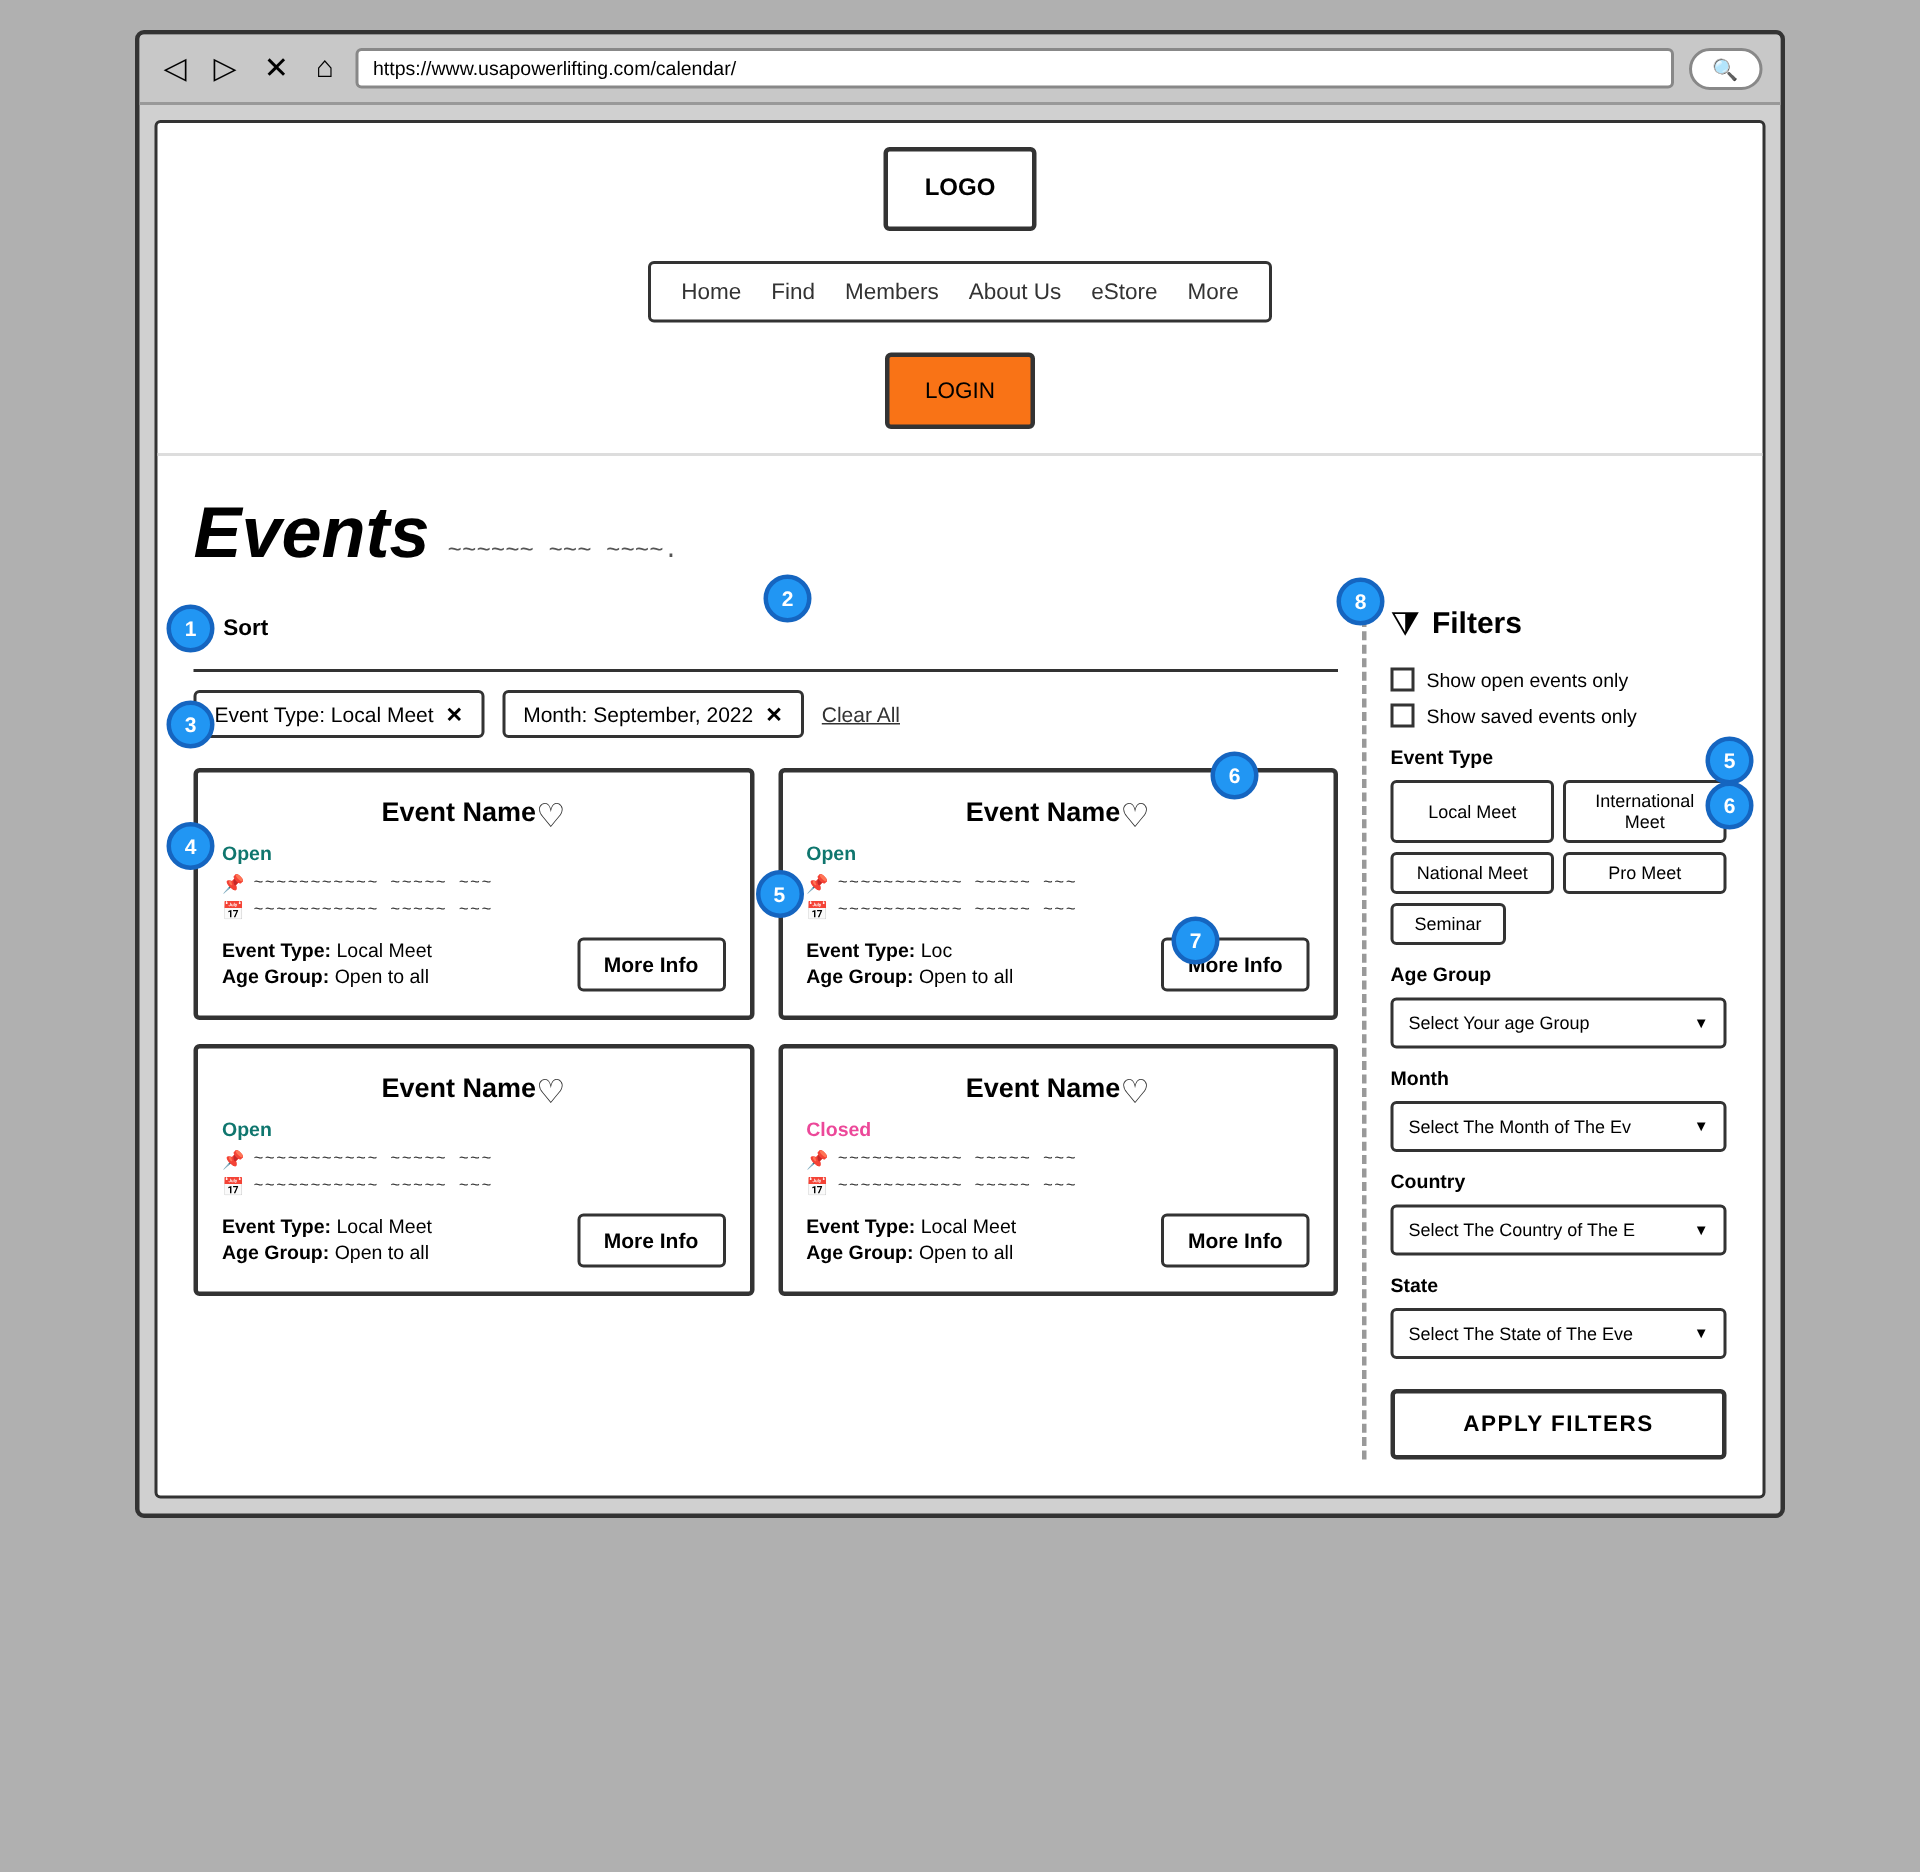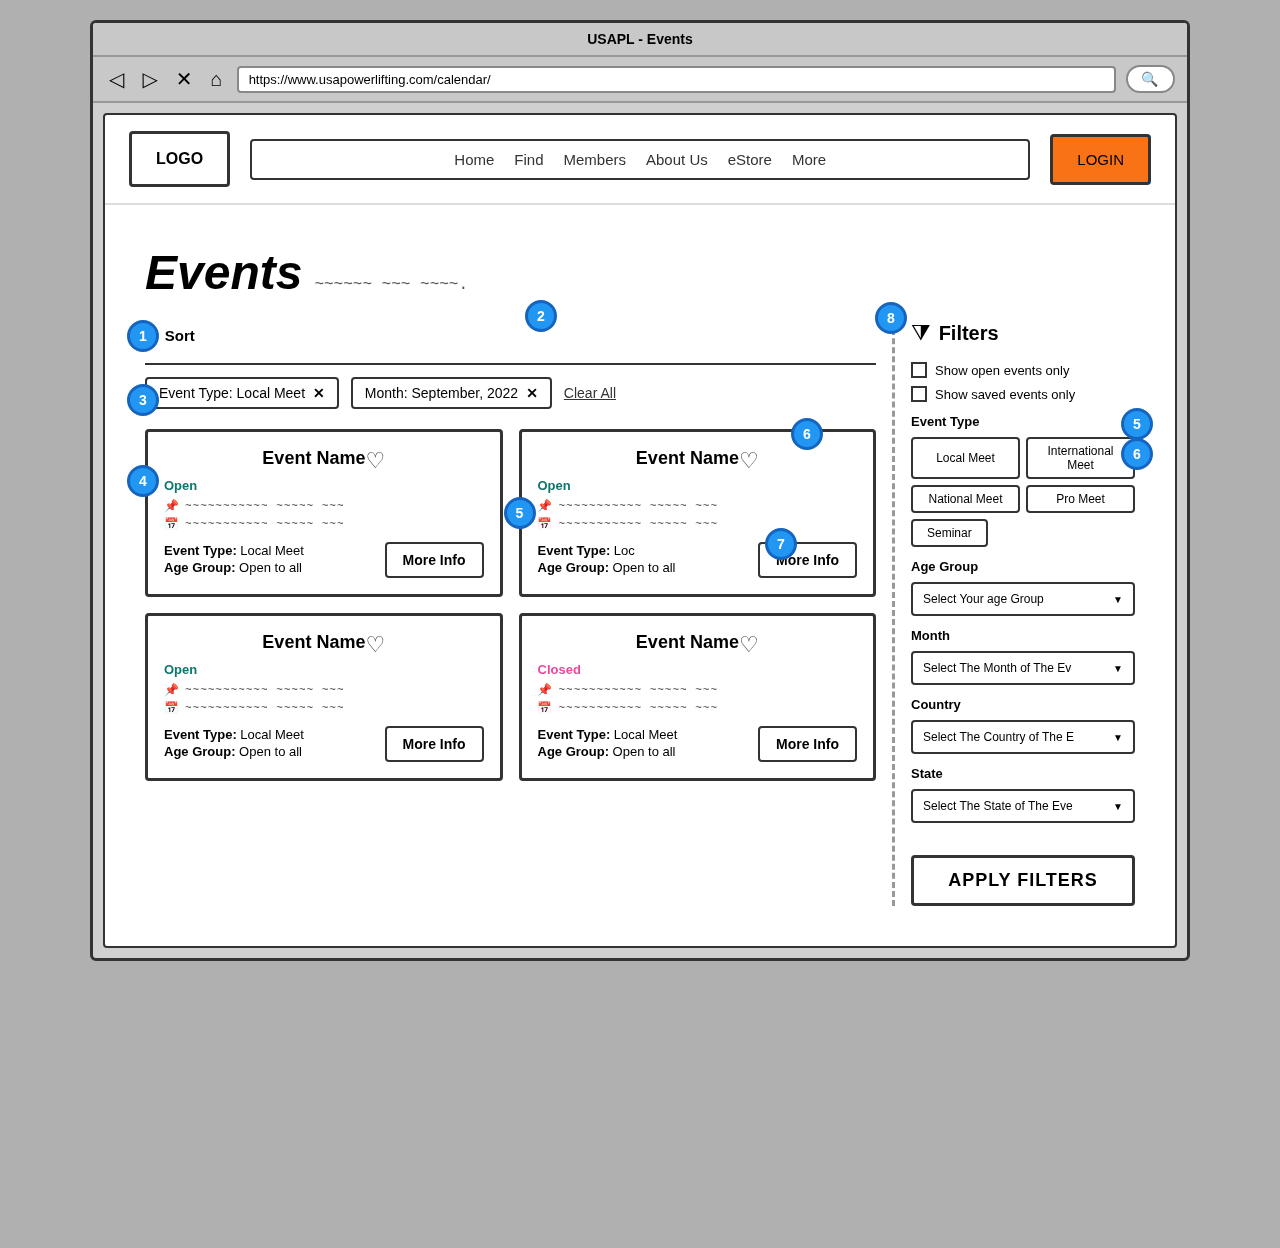--- a/index.html
+++ b/index.html
@@ -74,20 +74,21 @@
       border-radius: 4px;
     }
 
     
     .site-header {
       display: flex;
       align-items: center;
       padding: 16px 24px;
       border-bottom: 2px solid #ddd;
       gap: 20px;
+      flex-direction: column;
     }
 
     .logo-box {
       border: 3px solid #333;
       border-radius: 4px;
       padding: 16px 24px;
       font-size: 16px;
       font-weight: bold;
       min-width: 100px;
       text-align: center;
@@ -115,21 +116,21 @@
       border-radius: 4px;
       padding: 14px 24px;
       font-size: 15px;
       font-weight: normal;
       background: #f97316;
       cursor: pointer;
     }
 
     
     .page-body {
-      padding: 40px;
+      padding: 24px;
     }
 
     .page-title-area {
       display: flex;
       align-items: baseline;
       gap: 12px;
       margin-bottom: 20px;
     }
 
     .page-title {
@@ -393,48 +394,45 @@
 
     .dropdown-arrow {
       font-size: 10px;
     }
 
     .apply-filters-btn {
       width: 100%;
       border: 3px solid #333;
       border-radius: 4px;
       padding: 12px;
-      font-size: 18px;
+      font-size: 15px;
       font-weight: bold;
       background: white;
       cursor: pointer;
       text-align: center;
-      margin-top: 28px;
+      margin-top: 16px;
       letter-spacing: 1px;
     }
 
     .seminar-btn-row {
       margin-top: 6px;
     }
 
     .squiggle-text {
       font-family: 'Courier New', monospace;
       font-size: 11px;
       color: #333;
       letter-spacing: 1px;
     }
   </style>
 </head>
 <body>
 
 <div class="browser-window">
 
-  <div class="browser-titlebar">
-    <span>USAPL - Events</span>
-  </div>
 
   <div class="browser-toolbar">
     <button class="browser-nav-btn">◁</button>
     <button class="browser-nav-btn">▷</button>
     <button class="browser-nav-btn">✕</button>
     <button class="browser-nav-btn">⌂</button>
     <input class="browser-address-bar" type="text" value="https://www.usapowerlifting.com/calendar/" style="">
     <button class="browser-search-btn">🔍</button>
   </div>
 

